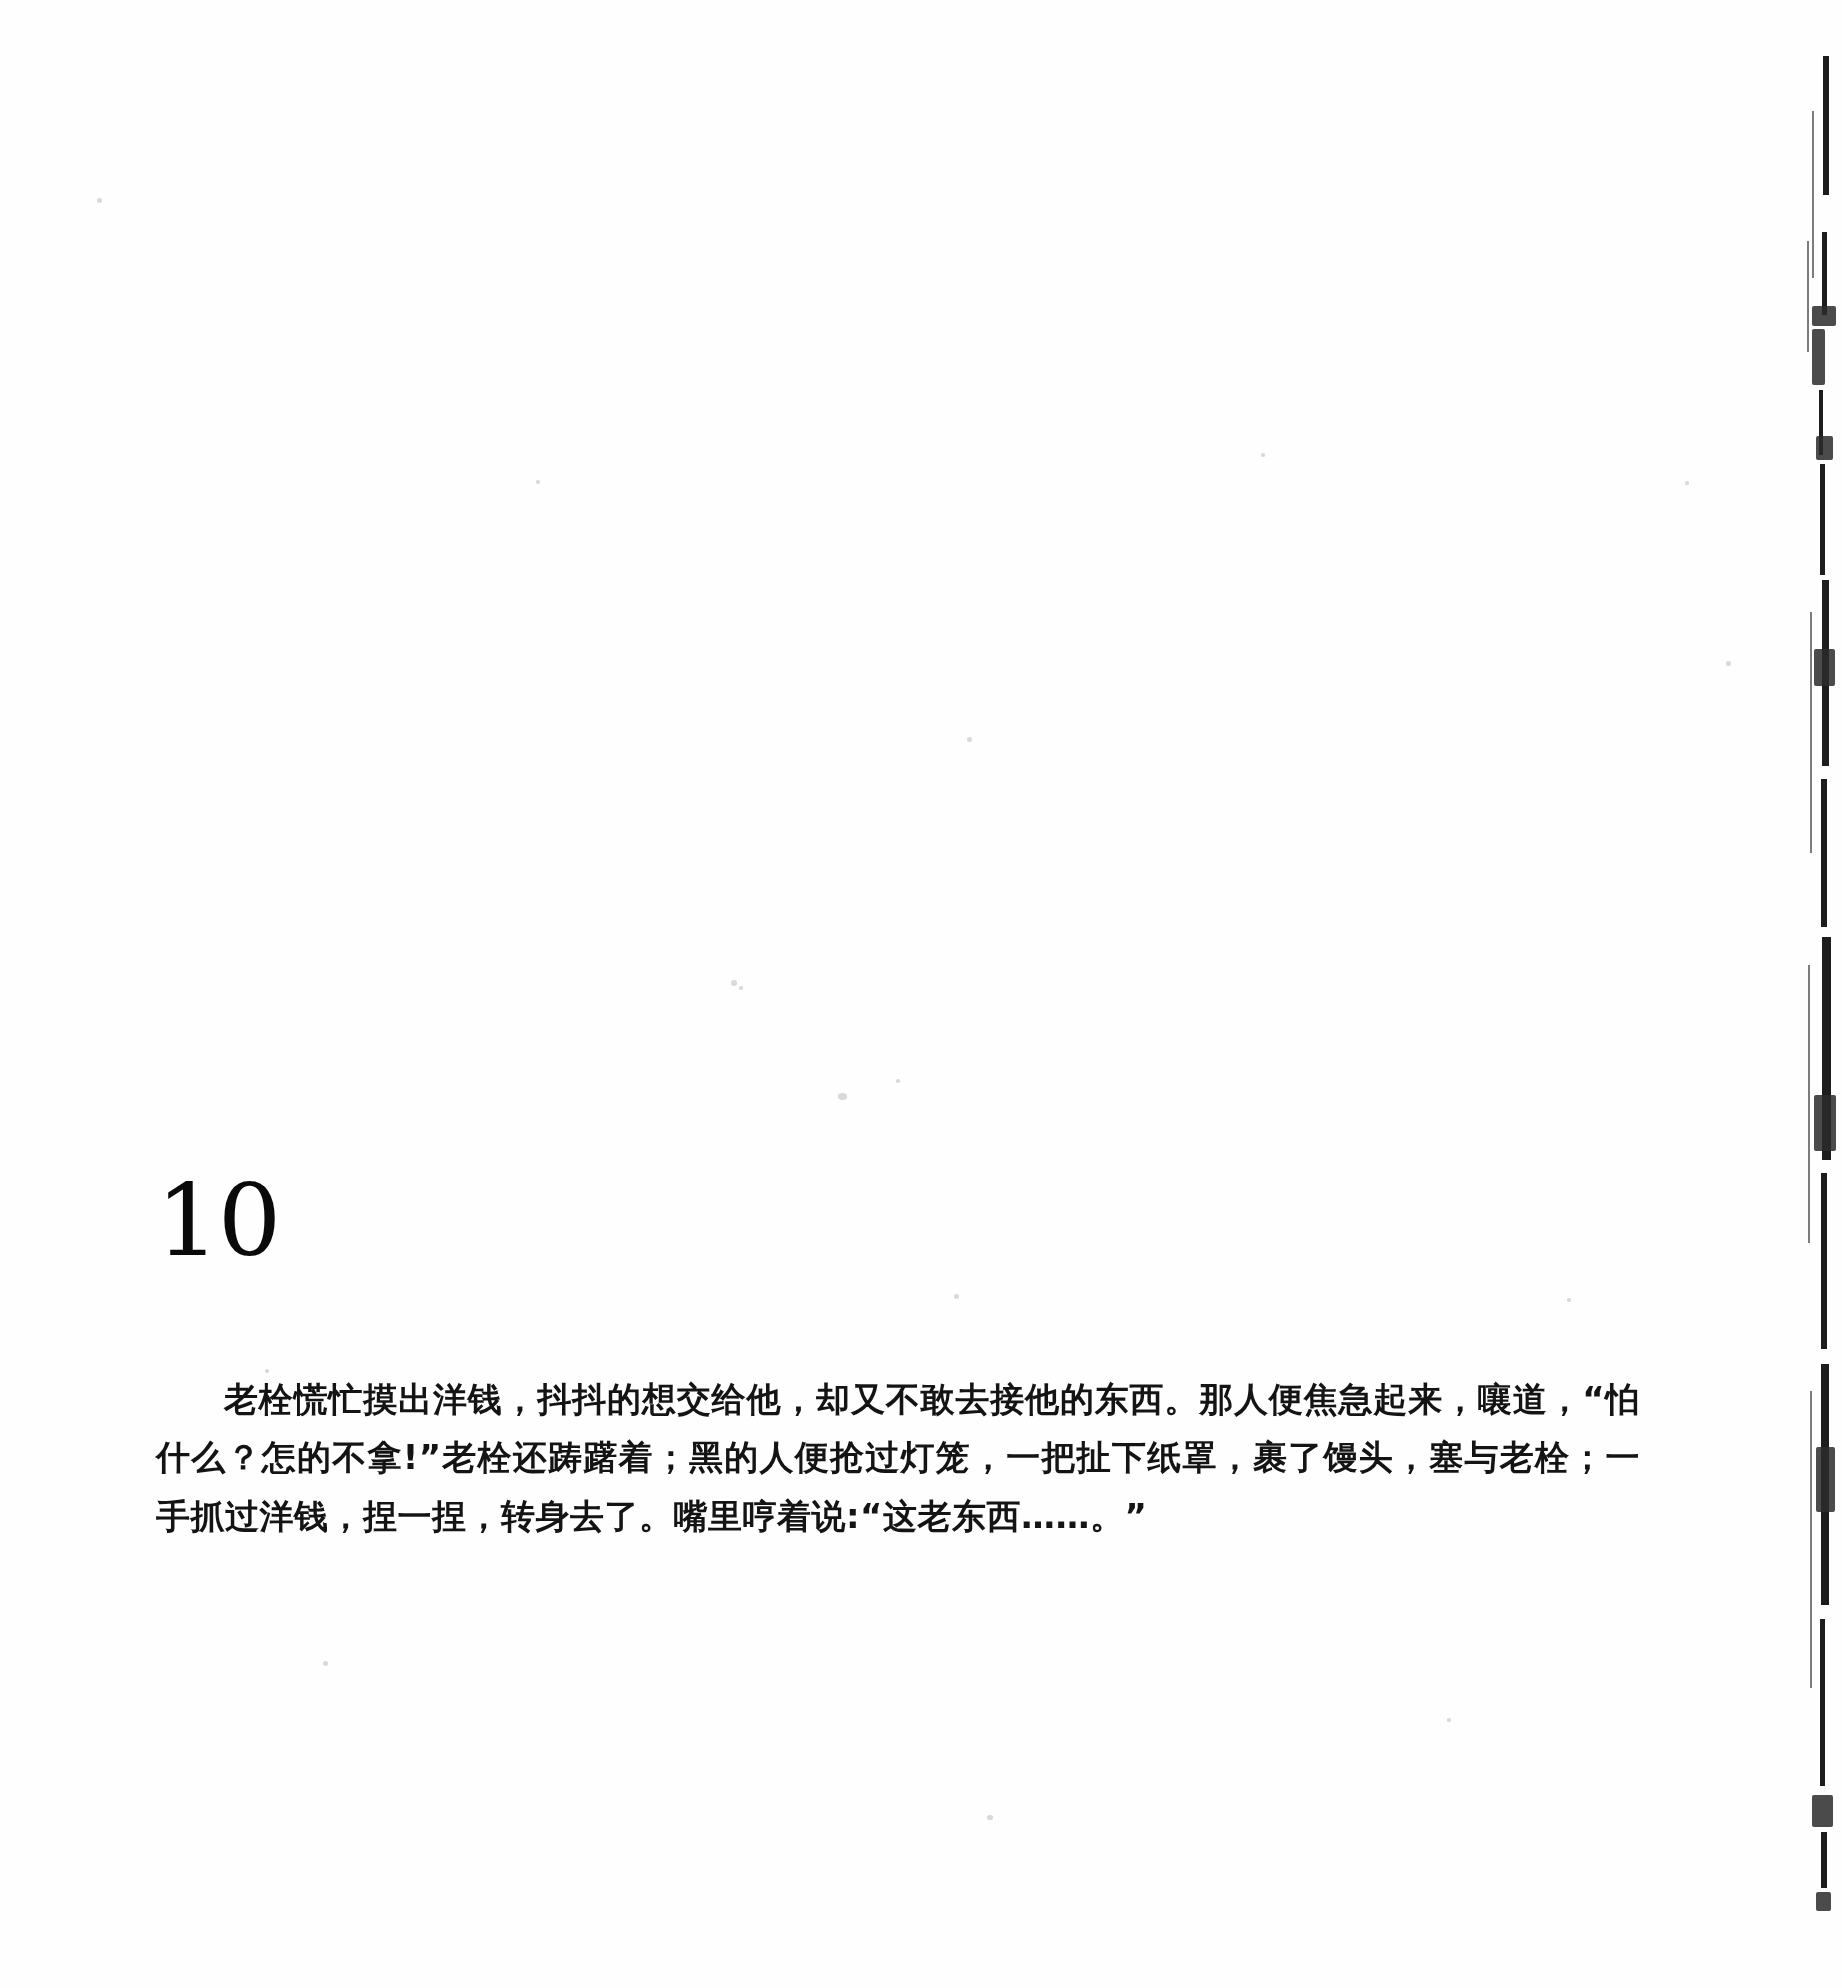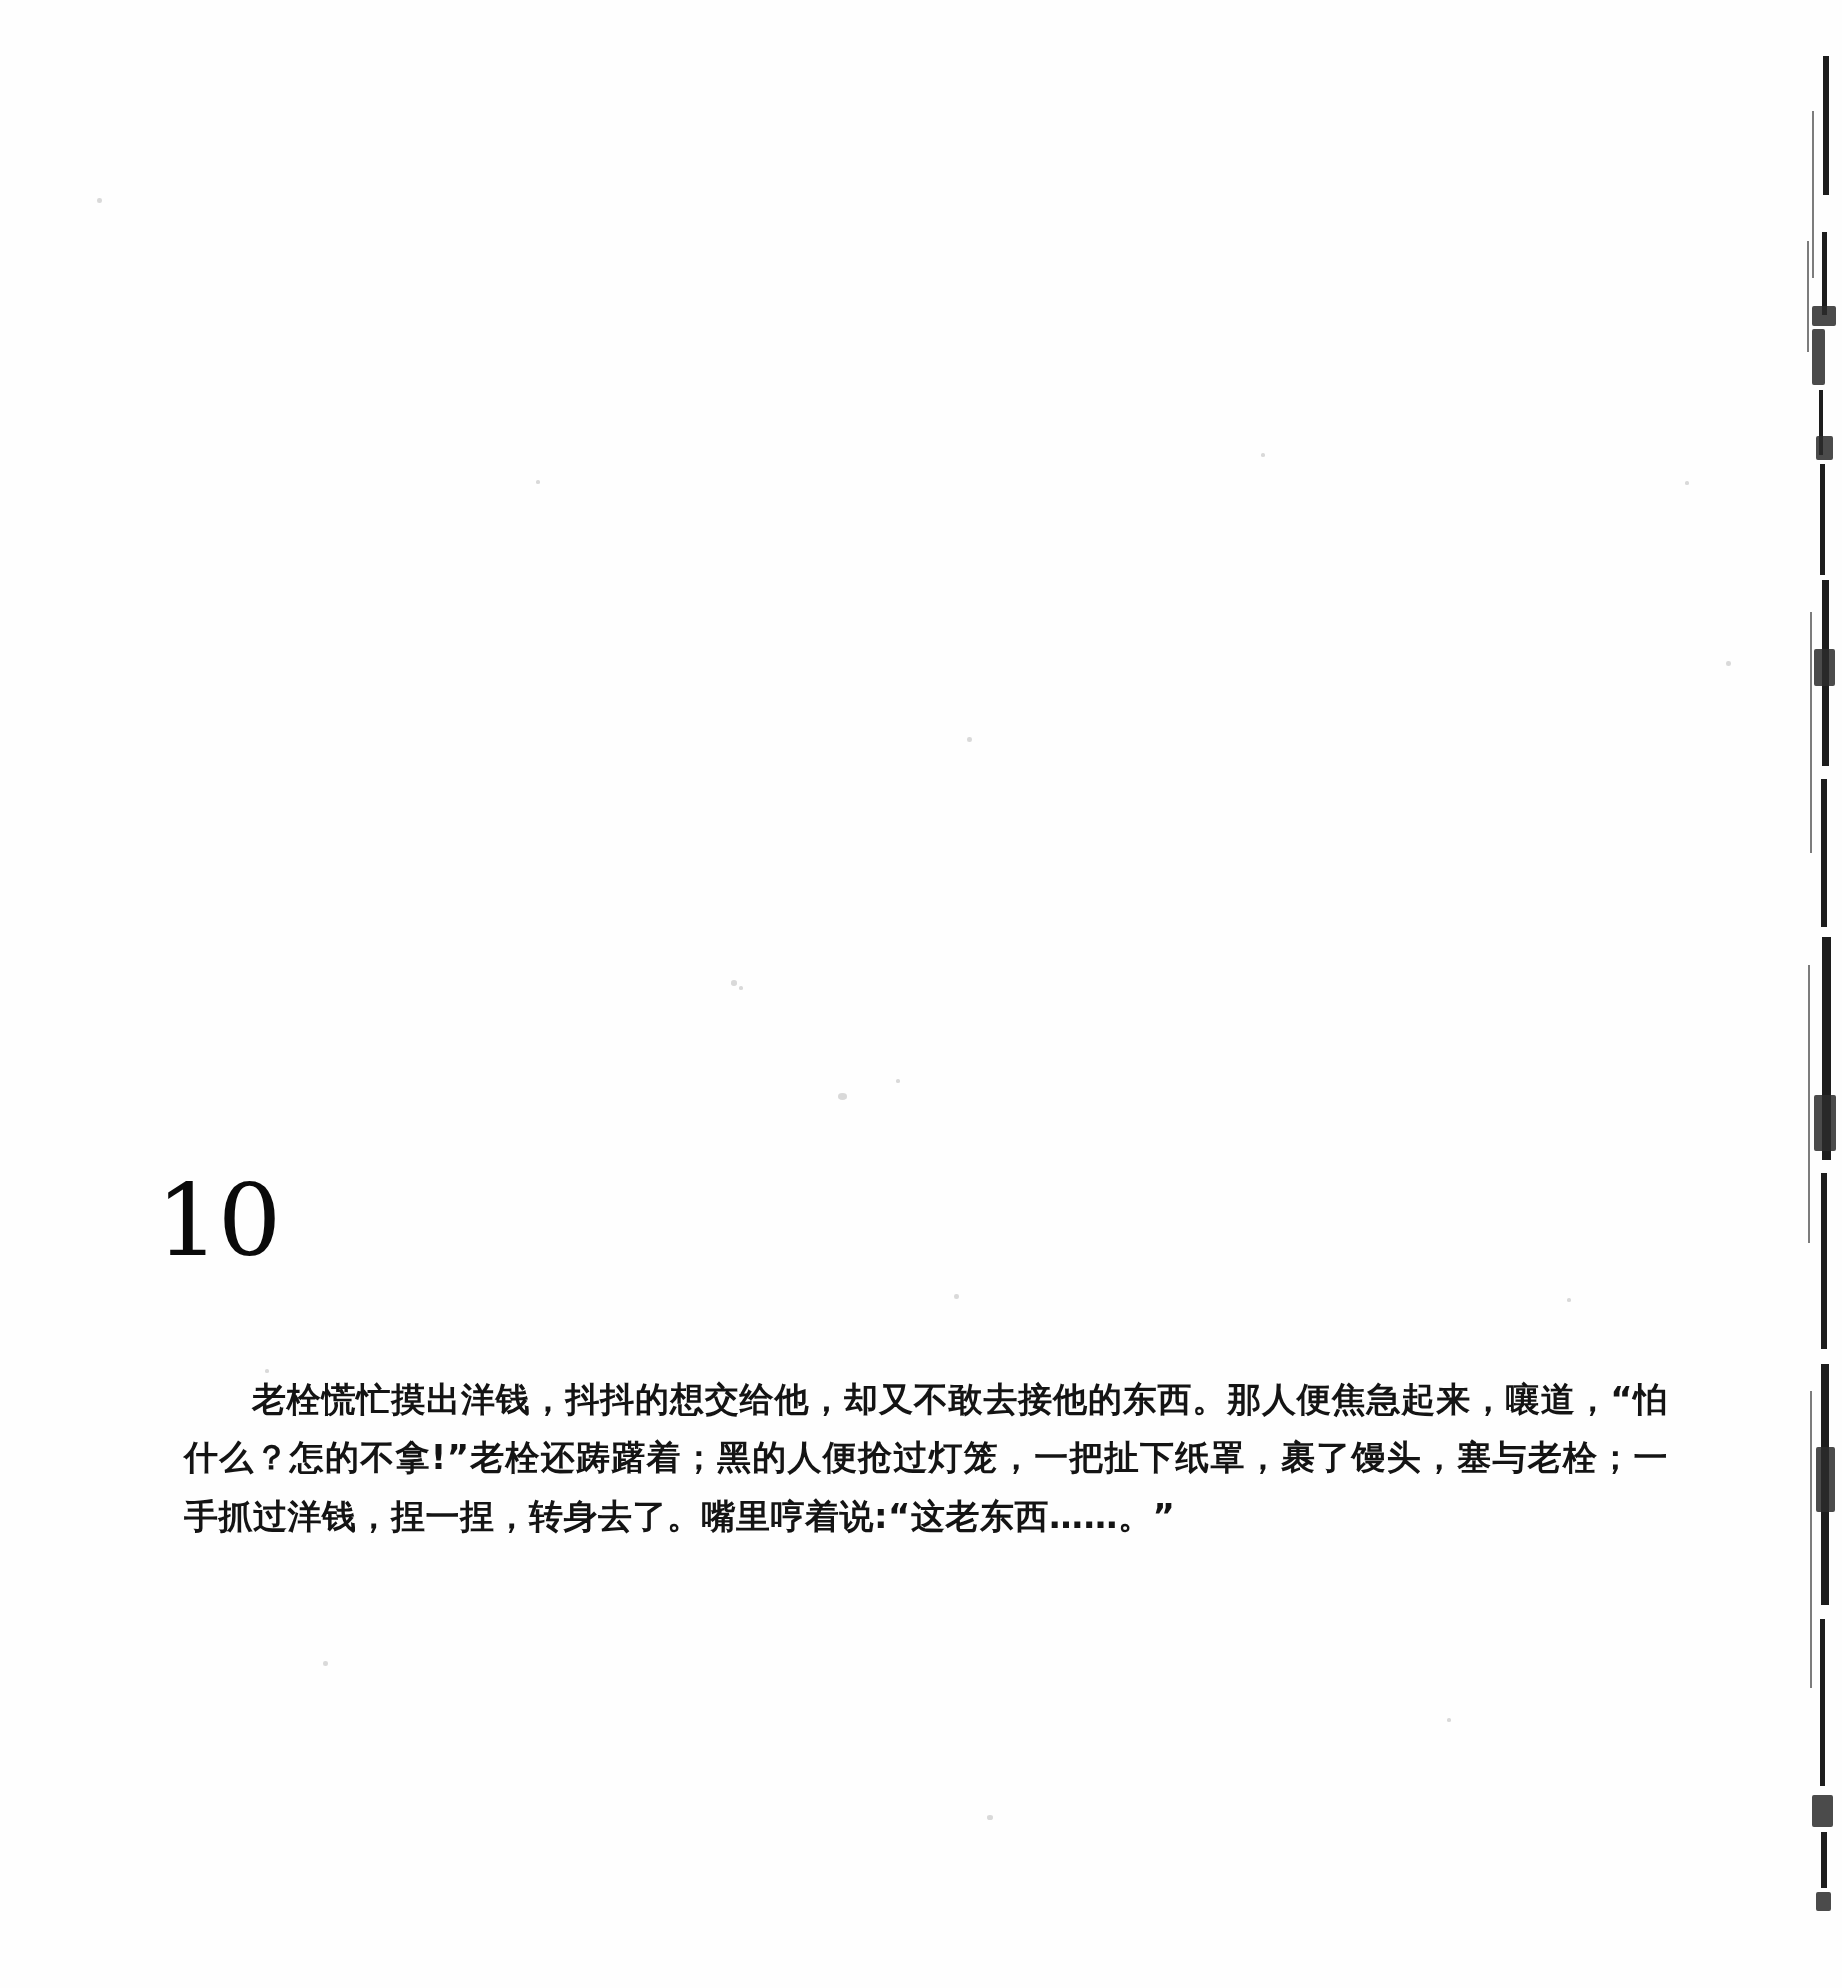--- a/index.html
+++ b/index.html
@@ -78,21 +78,20 @@
     top: 1336px;
     width: 1484px;
     font-family: "DejaVu Sans", sans-serif;
     font-size: 34px;
     line-height: 1.72;
     text-align: justify;
     text-indent: 2em;
     color: #141414;
     font-weight: 600;
     letter-spacing: 0.5px;
-    margin-left: 28px;
   }
 </style>
 </head>
 <body>
 
 <div id="page">
 
   <div class="speckle" style="left:97px;  top:198px;  width:4.6px;  height:4.6px;"></div>
   <div class="speckle" style="left:536px;  top:480px;  width:3.7px;  height:3.7px;"></div>
   <div class="speckle" style="left:967px; top:737px;  width:4.6px;  height:4.6px;"></div>

